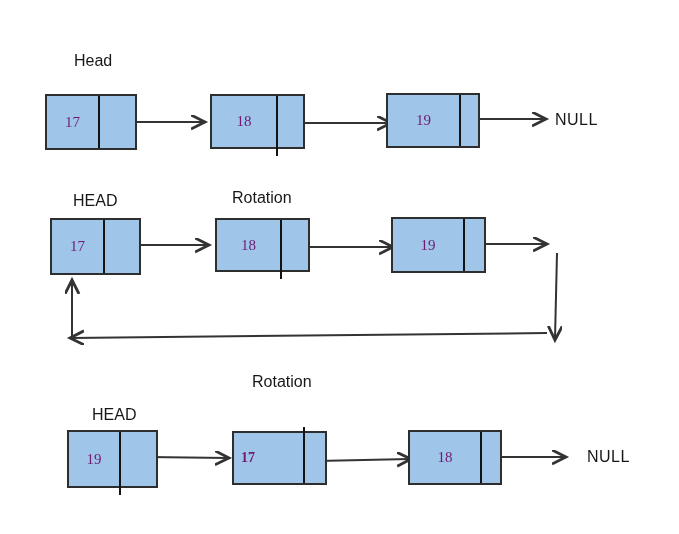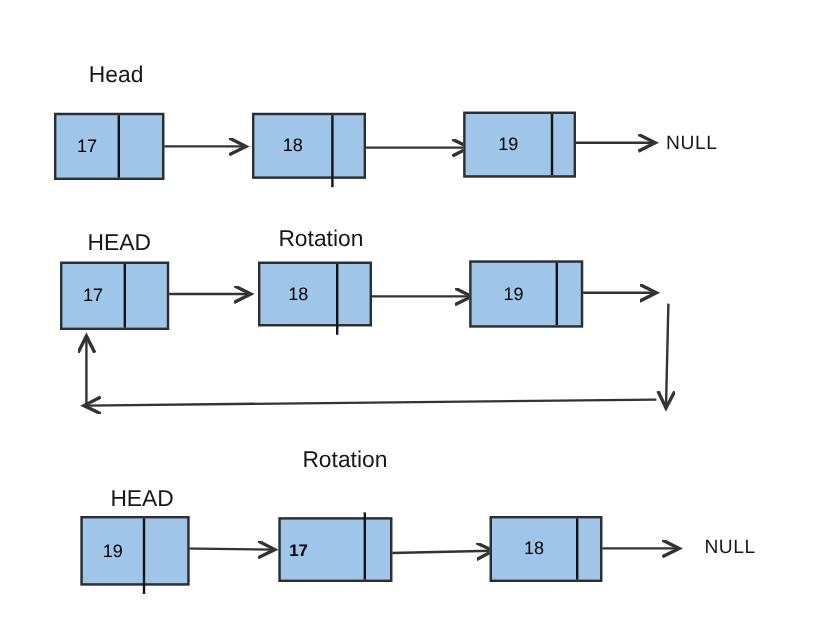--- a/index.html
+++ b/index.html
@@ -6,32 +6,32 @@
   #canvas {
     position:relative; width:679px; height:534px; background:#ffffff;
     font-family:"Liberation Sans", sans-serif; color:#1a1a1a; overflow:hidden;
   }
   .node {
     position:absolute; background:#9FC5E8; border:2px solid #2e2e2e;
     box-sizing:border-box; display:flex;
   }
   .node .val {
     width:var(--dw); display:flex; align-items:center; justify-content:center;
-    font-size:15px; color:#000000;
+    font-size:15px; color:#701a75;font-family:Liberation Serif, serif;
   }
   .node .val.bold-left {
     justify-content:flex-start; padding-left:7px; font-weight:bold; font-size:14px;
   }
   .node .divider {
     position:absolute; left:var(--dw); top:0; bottom:0; width:2px; background:#131313;
   }
   .node .divider.ext-b { bottom:-9px; }
   .node .divider.ext-t { top:-6px; }
   .node .ptr { flex:1; }
-  .lbl { position:absolute; font-size:19px; color:#171717; white-space:nowrap; }
+  .lbl { position:absolute; font-size:16px; color:#171717; white-space:nowrap; }
   .lbl.null { font-size:16px; letter-spacing:0.5px;text-align:center; }
   #arrows { position:absolute; left:0; top:0; width:679px; height:534px; }
   #arrows line { stroke:#333; stroke-width:2; }
 </style>
 </head>
 <body>
 
 <div id="canvas">
 
   <svg id="arrows" viewBox="0 0 679 534" xmlns="http://www.w3.org/2000/svg">

